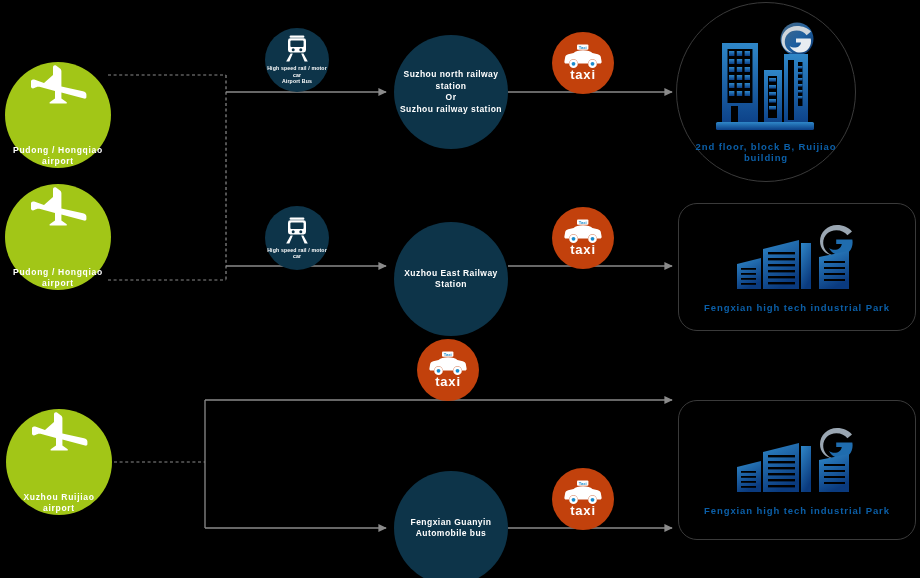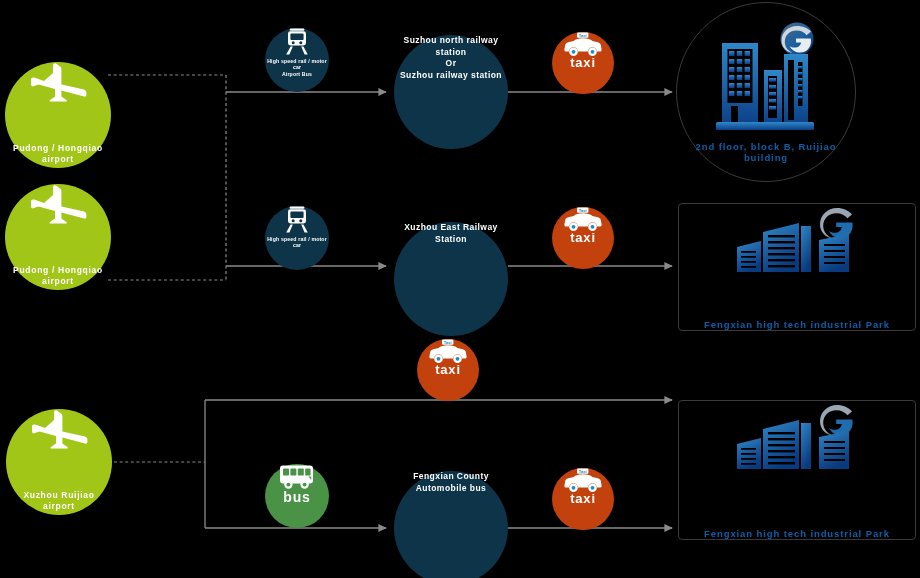--- a/index.html
+++ b/index.html
@@ -25,21 +25,21 @@
     width: 920px; height: 578px;
   }
 
   
   .node {
     position: absolute;
     border-radius: 50%;
     display: flex;
     flex-direction: column;
     align-items: center;
-    justify-content: flex-start;
+    justify-content: center;
     box-sizing: border-box;
   }
   .airport {
     background: #a2c617;
     width: 106px; height: 106px; gap: 36px;
   }
   .airport .plane { margin-bottom: 2px; }
   .airport .caption {
     color: #ffffff;
     font-size: 8.5px;
@@ -113,27 +113,27 @@
     border-radius: 50%;
     border: 1.3px solid #3a3a3a;
     box-sizing: border-box;
     display: flex;
     flex-direction: column;
     align-items: center;
     justify-content: center;
   }
   .dest-rect {
     position: absolute;
-    border-radius: 4px;
+    border-radius: 19px;
     border: 1.3px solid #3a3a3a;
     box-sizing: border-box;
     display: flex;
     flex-direction: column;
     align-items: center;
-    justify-content: space-between;
+    justify-content: center;
   }
   .dest-label {
     font-size: 9.5px;
     font-weight: bold;
     letter-spacing: 0.9px;
     text-align: center;
     margin-top: 7px;
   }
 </style>
 </head>
@@ -424,40 +424,23 @@
         C32.8 17.1 30.9 15.2 28.5 15.2 C26.1 15.2 24.2 17.1 24 19.6
         L14 19.6 C13.8 17.1 11.9 15.2 9.5 15.2 C7.1 15.2 5.2 17.1 5 19.6 Z"></path>
       <circle cx="9.5" cy="19.8" r="4.3" fill="#ffffff"></circle>
       <circle cx="9.5" cy="19.8" r="1.9" fill="#1b8ccc"></circle>
       <circle cx="28.5" cy="19.8" r="4.3" fill="#ffffff"></circle>
       <circle cx="28.5" cy="19.8" r="1.9" fill="#1b8ccc"></circle>
     </svg>
     <div class="caption">taxi</div>
   </div>
 
-  <div class="node bus" style="left:265px; top:464px;">
-    <svg width="38" height="26" viewBox="0 0 38 26">
-      <rect x="2" y="1.6" width="33" height="18" rx="3" fill="#ffffff"></rect>
-      <g fill="#4a9246">
-        <rect x="5" y="4.6" width="6" height="7" rx="0.8"></rect>
-        <rect x="12.4" y="4.6" width="6" height="7" rx="0.8"></rect>
-        <rect x="19.8" y="4.6" width="6" height="7" rx="0.8"></rect>
-        <rect x="27.2" y="4.6" width="5.4" height="7" rx="0.8"></rect>
-      </g>
-      <path d="M30.6 12.6 L33.2 12.6 L33.2 16 Z" fill="#4a9246"></path>
-      <circle cx="10.4" cy="20.6" r="4.2" fill="#ffffff"></circle>
-      <circle cx="10.4" cy="20.6" r="1.9" fill="#4a9246"></circle>
-      <circle cx="26.6" cy="20.6" r="4.2" fill="#ffffff"></circle>
-      <circle cx="26.6" cy="20.6" r="1.9" fill="#4a9246"></circle>
-    </svg>
-    <div class="caption">bus</div>
-  </div>
 
   <div class="node station" style="left:394px; top:471px;">
-    <div class="caption">Fengxian County
+    <div class="caption">Fengxian Guanyin
 Automobile bus</div>
   </div>
 
   <div class="node taxi" style="left:552px; top:468px;">
     <svg width="38" height="25" viewBox="0 0 38 25">
       <rect x="13" y="0.4" width="11.4" height="5.4" rx="1" fill="#ffffff"></rect>
       <text x="18.7" y="4.7" font-size="4.2" font-family="Liberation Sans, sans-serif" font-weight="bold" fill="#1b8ccc" text-anchor="middle">Taxi</text>
       <path fill="#ffffff" d="M2.2 19.6 C0.8 19.6 0.2 18.6 0.4 17.4 L1.2 13
         C1.5 11.4 2.6 10.6 4.2 10.2 L9.6 8.9 C11.6 7.2 14.4 6.2 19 6.2
         C23.6 6.2 26.4 7.2 28.4 8.9 L33.8 10.2 C35.4 10.6 36.5 11.4 36.8 13

